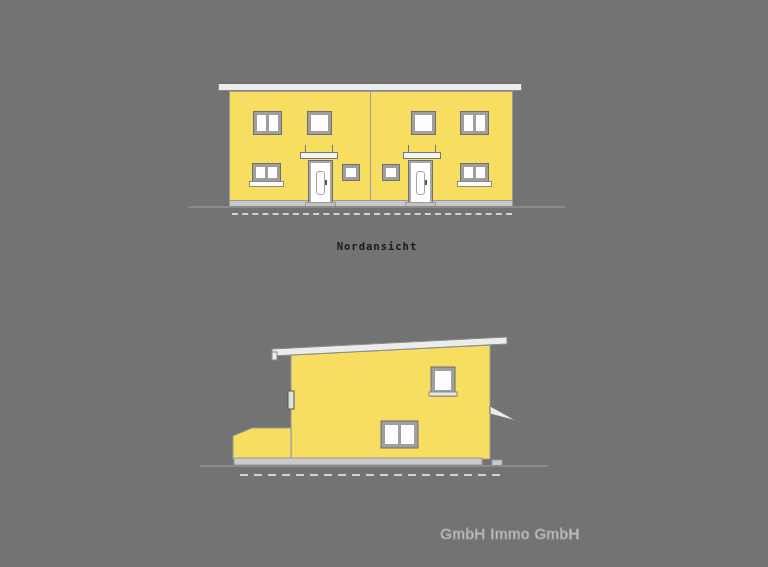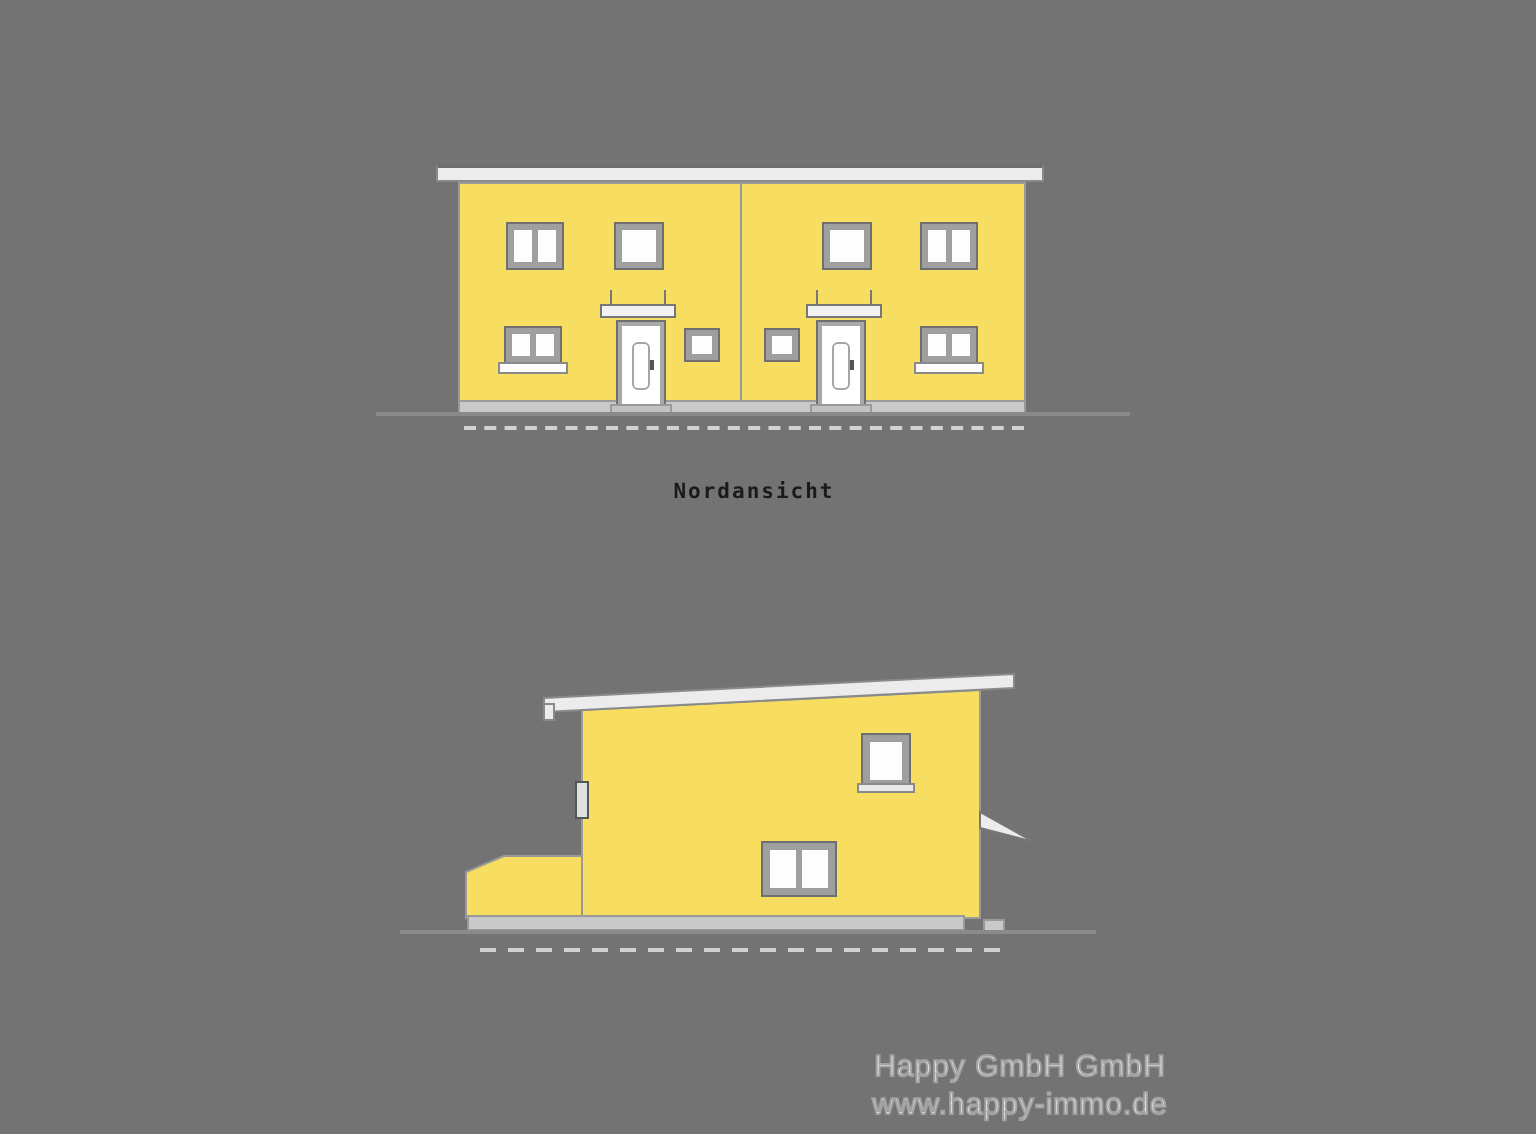--- a/index.html
+++ b/index.html
@@ -128,17 +128,16 @@
     <rect x="82" y="27" width="5" height="8" fill="#ececec" stroke="#8a8a8a" stroke-width="1"></rect>
 
     <polygon points="300,81 327,96 300,89" fill="#ececec" stroke="#777" stroke-width="1"></polygon>
 
     <line x1="10" y1="141" x2="358" y2="141" stroke="#8a8a8a" stroke-width="2"></line>
     <line x1="50" y1="150" x2="310" y2="150" stroke="#d2d2d2" stroke-width="2" stroke-dasharray="8 6"></line>
   </svg>
 
 
   <div class="watermark" style="left:405px;top:524px;width:210px;">
-    <div>Happy GmbH GmbH</div>
-    <div>www.happy-immo.de</div>
+    <div>GmbH Immo GmbH</div>
   </div>
 
 </div>
 
 </body></html>

